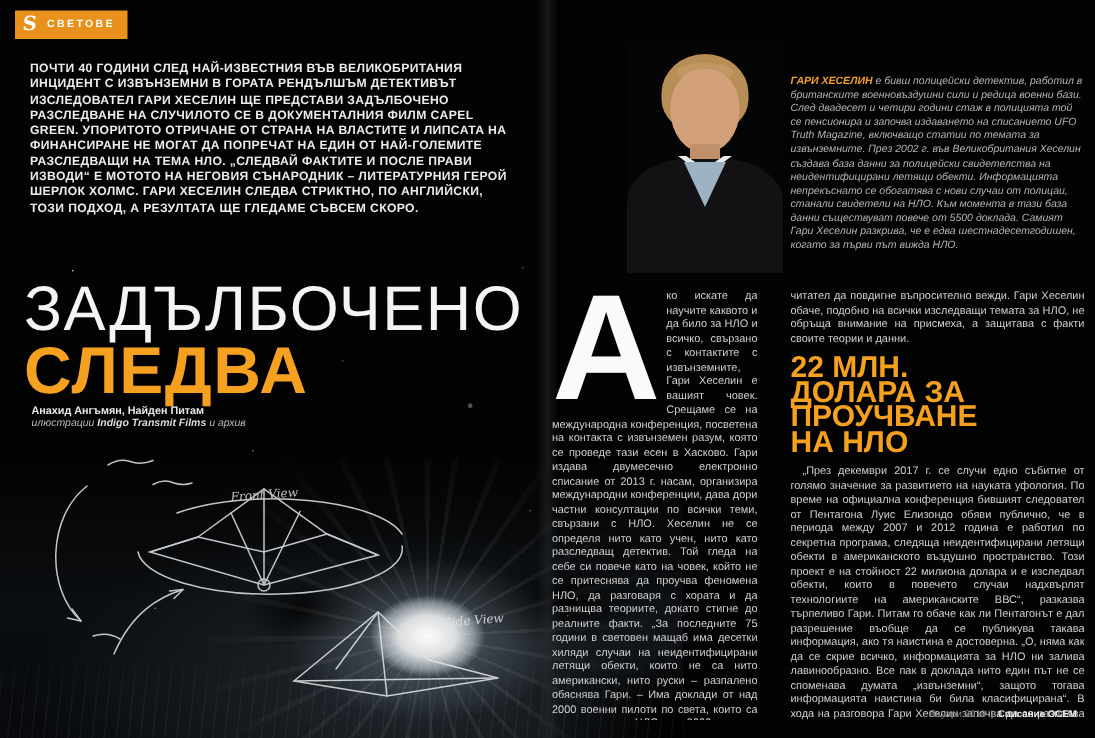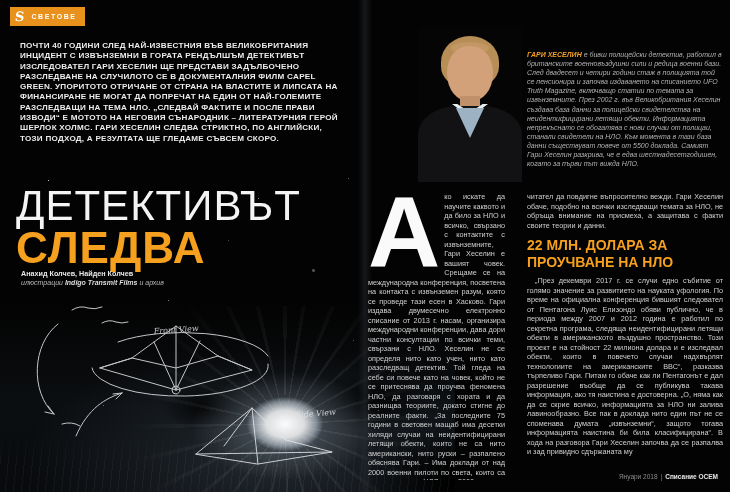--- a/index.html
+++ b/index.html
@@ -71,21 +71,21 @@
 
   .caption { position:absolute; left:527px; top:50px; width:196px; color:#b3b3b3;
     font-size:7px; font-style:italic; line-height:9.1px; }
   .cap-lead { color:#f0a02a; font-weight:700; }
 
   .col { position:absolute; top:192px; color:#cfcfcf; font-size:7.3px; line-height:9.5px; text-align:justify; }
   .col p + p, .col p.indent { text-indent:8px; }
   .col1 { left:368px; width:137px; height:288px; overflow:hidden; }
   .col2 { left:527px; width:196px; height:288px; overflow:hidden; }
   .dropcap { float:left; color:#fafafa; font-size:100px; line-height:76px; font-weight:600; margin:2px 4px 0 0; }
-  .subhead { color:#f5a01e; font-size:14px; line-height:16.5px; font-weight:800; max-width:150px; margin:7px 0 6px; text-align:left; }
+  .subhead { color:#f5a01e; font-size:20px; line-height:16.5px; font-weight:800; max-width:150px; margin:7px 0 6px; text-align:left; }
 
   .pfooter { position:absolute; right:12px; top:473px; font-size:6.5px; }
   .f-issue { color:#8a8a8a; }
   .f-sep { color:#8a8a8a; margin:0 3px; }
   .f-mag { color:#e8e8e8; font-weight:700; }
 </style>
 </head>
 <body>
 
 <div class="spread">
@@ -95,26 +95,26 @@
     <div class="stars"></div>
 
     <div class="badge">
       <span class="badge-s">S</span>
       <span class="badge-label">СВЕТОВЕ</span>
     </div>
 
     <p class="intro">ПОЧТИ 40 ГОДИНИ СЛЕД НАЙ-ИЗВЕСТНИЯ ВЪВ ВЕЛИКОБРИТАНИЯ ИНЦИДЕНТ С ИЗВЪНЗЕМНИ В ГОРАТА РЕНДЪЛШЪМ ДЕТЕКТИВЪТ ИЗСЛЕДОВАТЕЛ ГАРИ ХЕСЕЛИН ЩЕ ПРЕДСТАВИ ЗАДЪЛБОЧЕНО РАЗСЛЕДВАНЕ НА СЛУЧИЛОТО СЕ В ДОКУМЕНТАЛНИЯ ФИЛМ CAPEL GREEN. УПОРИТОТО ОТРИЧАНЕ ОТ СТРАНА НА ВЛАСТИТЕ И ЛИПСАТА НА ФИНАНСИРАНЕ НЕ МОГАТ ДА ПОПРЕЧАТ НА ЕДИН ОТ НАЙ-ГОЛЕМИТЕ РАЗСЛЕДВАЩИ НА ТЕМА НЛО. „СЛЕДВАЙ ФАКТИТЕ И ПОСЛЕ ПРАВИ ИЗВОДИ“ Е МОТОТО НА НЕГОВИЯ СЪНАРОДНИК – ЛИТЕРАТУРНИЯ ГЕРОЙ ШЕРЛОК ХОЛМС. ГАРИ ХЕСЕЛИН СЛЕДВА СТРИКТНО, ПО АНГЛИЙСКИ, ТОЗИ ПОДХОД, А РЕЗУЛТАТА ЩЕ ГЛЕДАМЕ СЪВСЕМ СКОРО.</p>
 
     <h1 class="headline">
-      <span class="title-line1">ДЕТЕКТИВЪТ</span>
+      <span class="title-line1">ЗАДЪЛБОЧЕНО</span>
       <span class="title-line2">СЛЕДВА</span>
     </h1>
 
     <div class="byline">
-      <div class="authors">Анахид Колчев, Найден Колчев</div>
+      <div class="authors">Анахид Ангъмян, Найден Питам</div>
       <div class="credits">
         <span>илюстрации</span>
         <b>Indigo Transmit Films</b>
         <span>и архив</span>
       </div>
     </div>
 
     <svg class="sketch" viewBox="0 0 330 172">
 
       <path d="M58,14 q8,-5 16,-2 q7,2 14,-1"></path>

